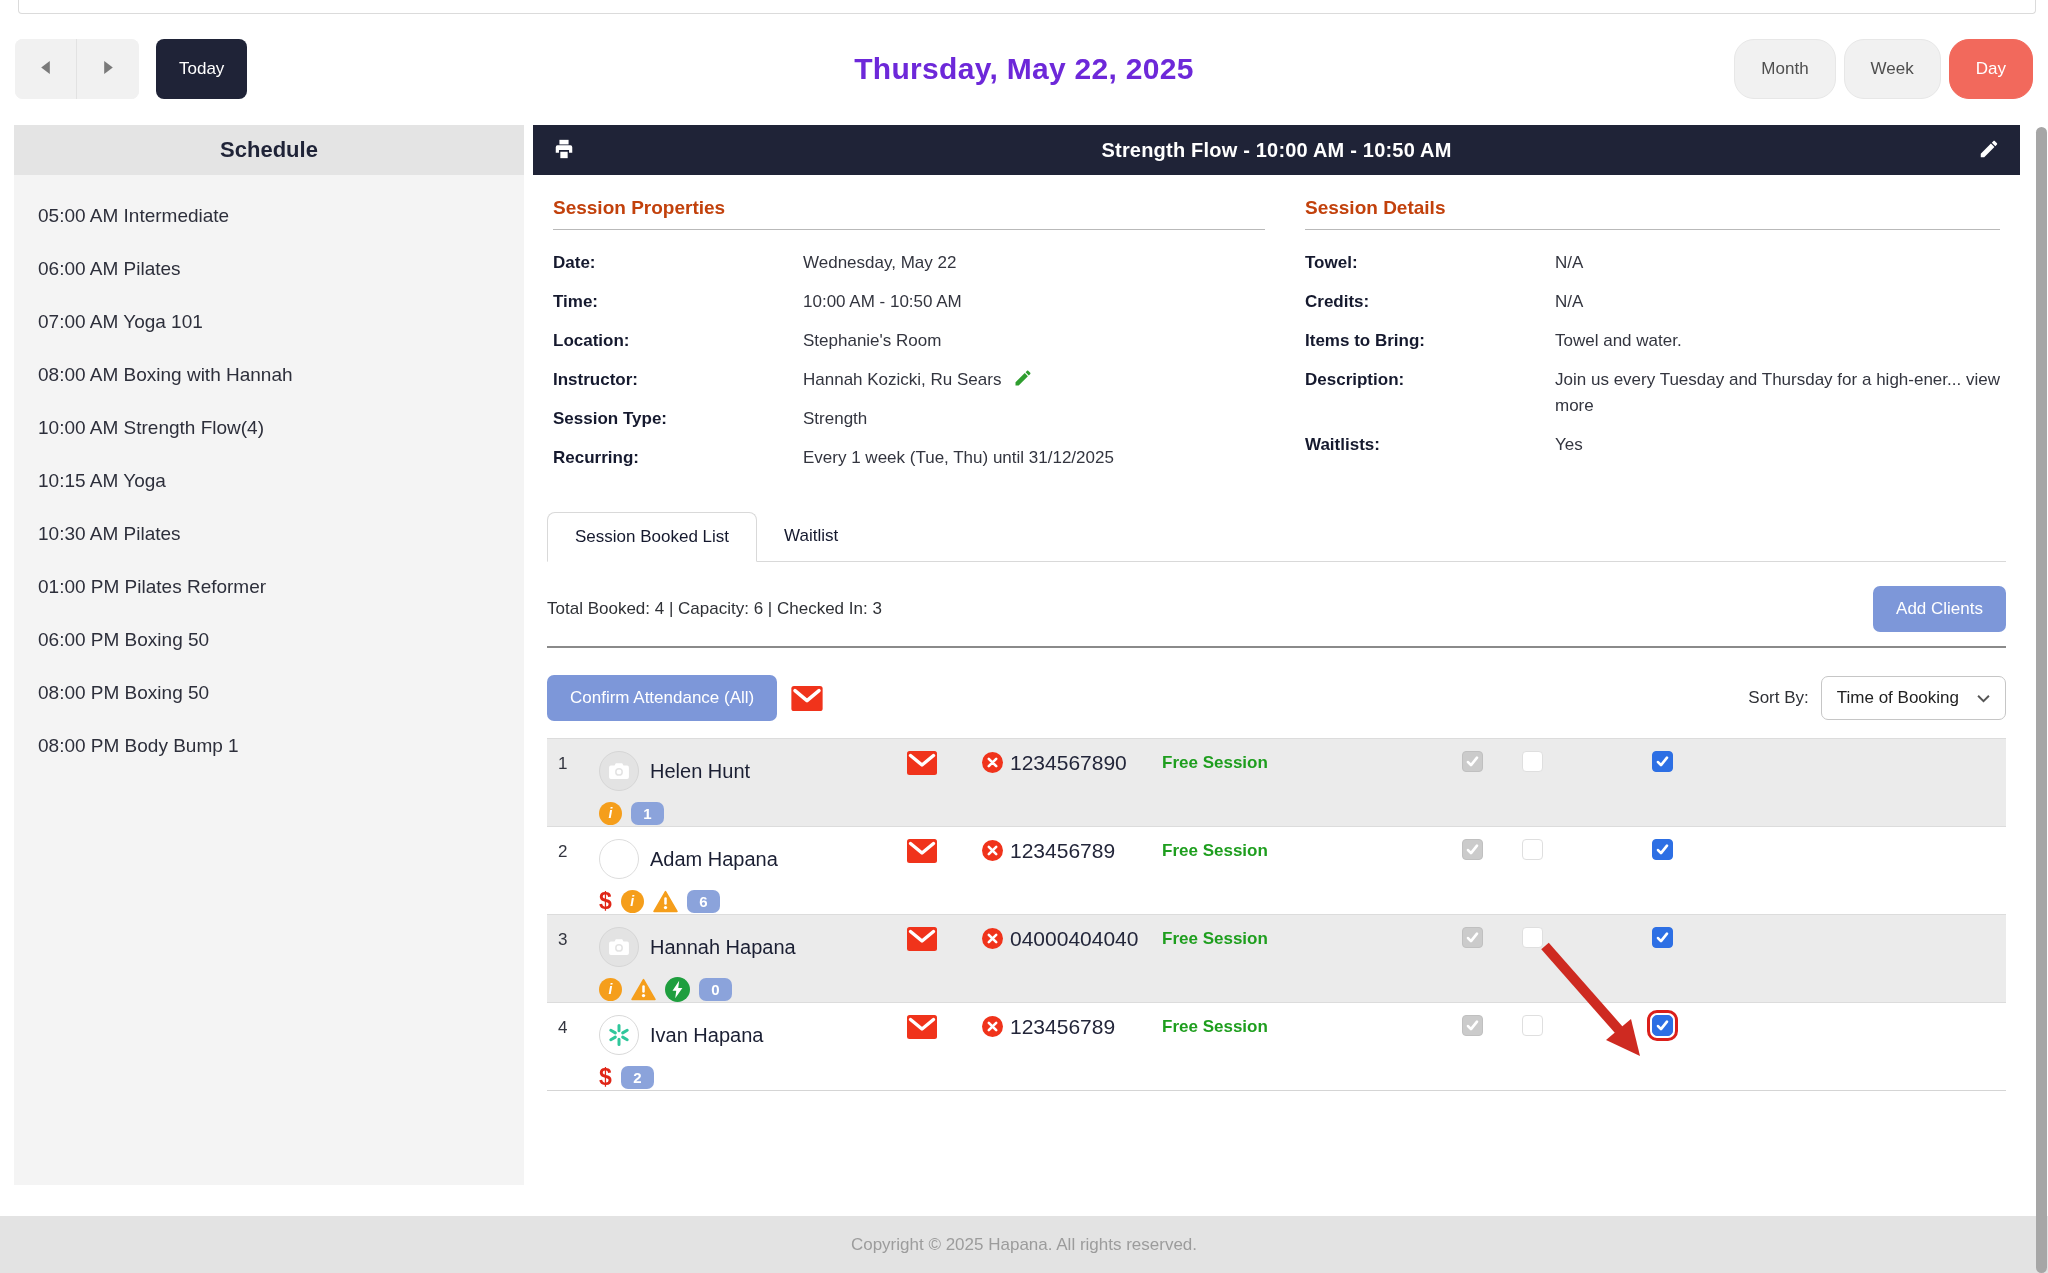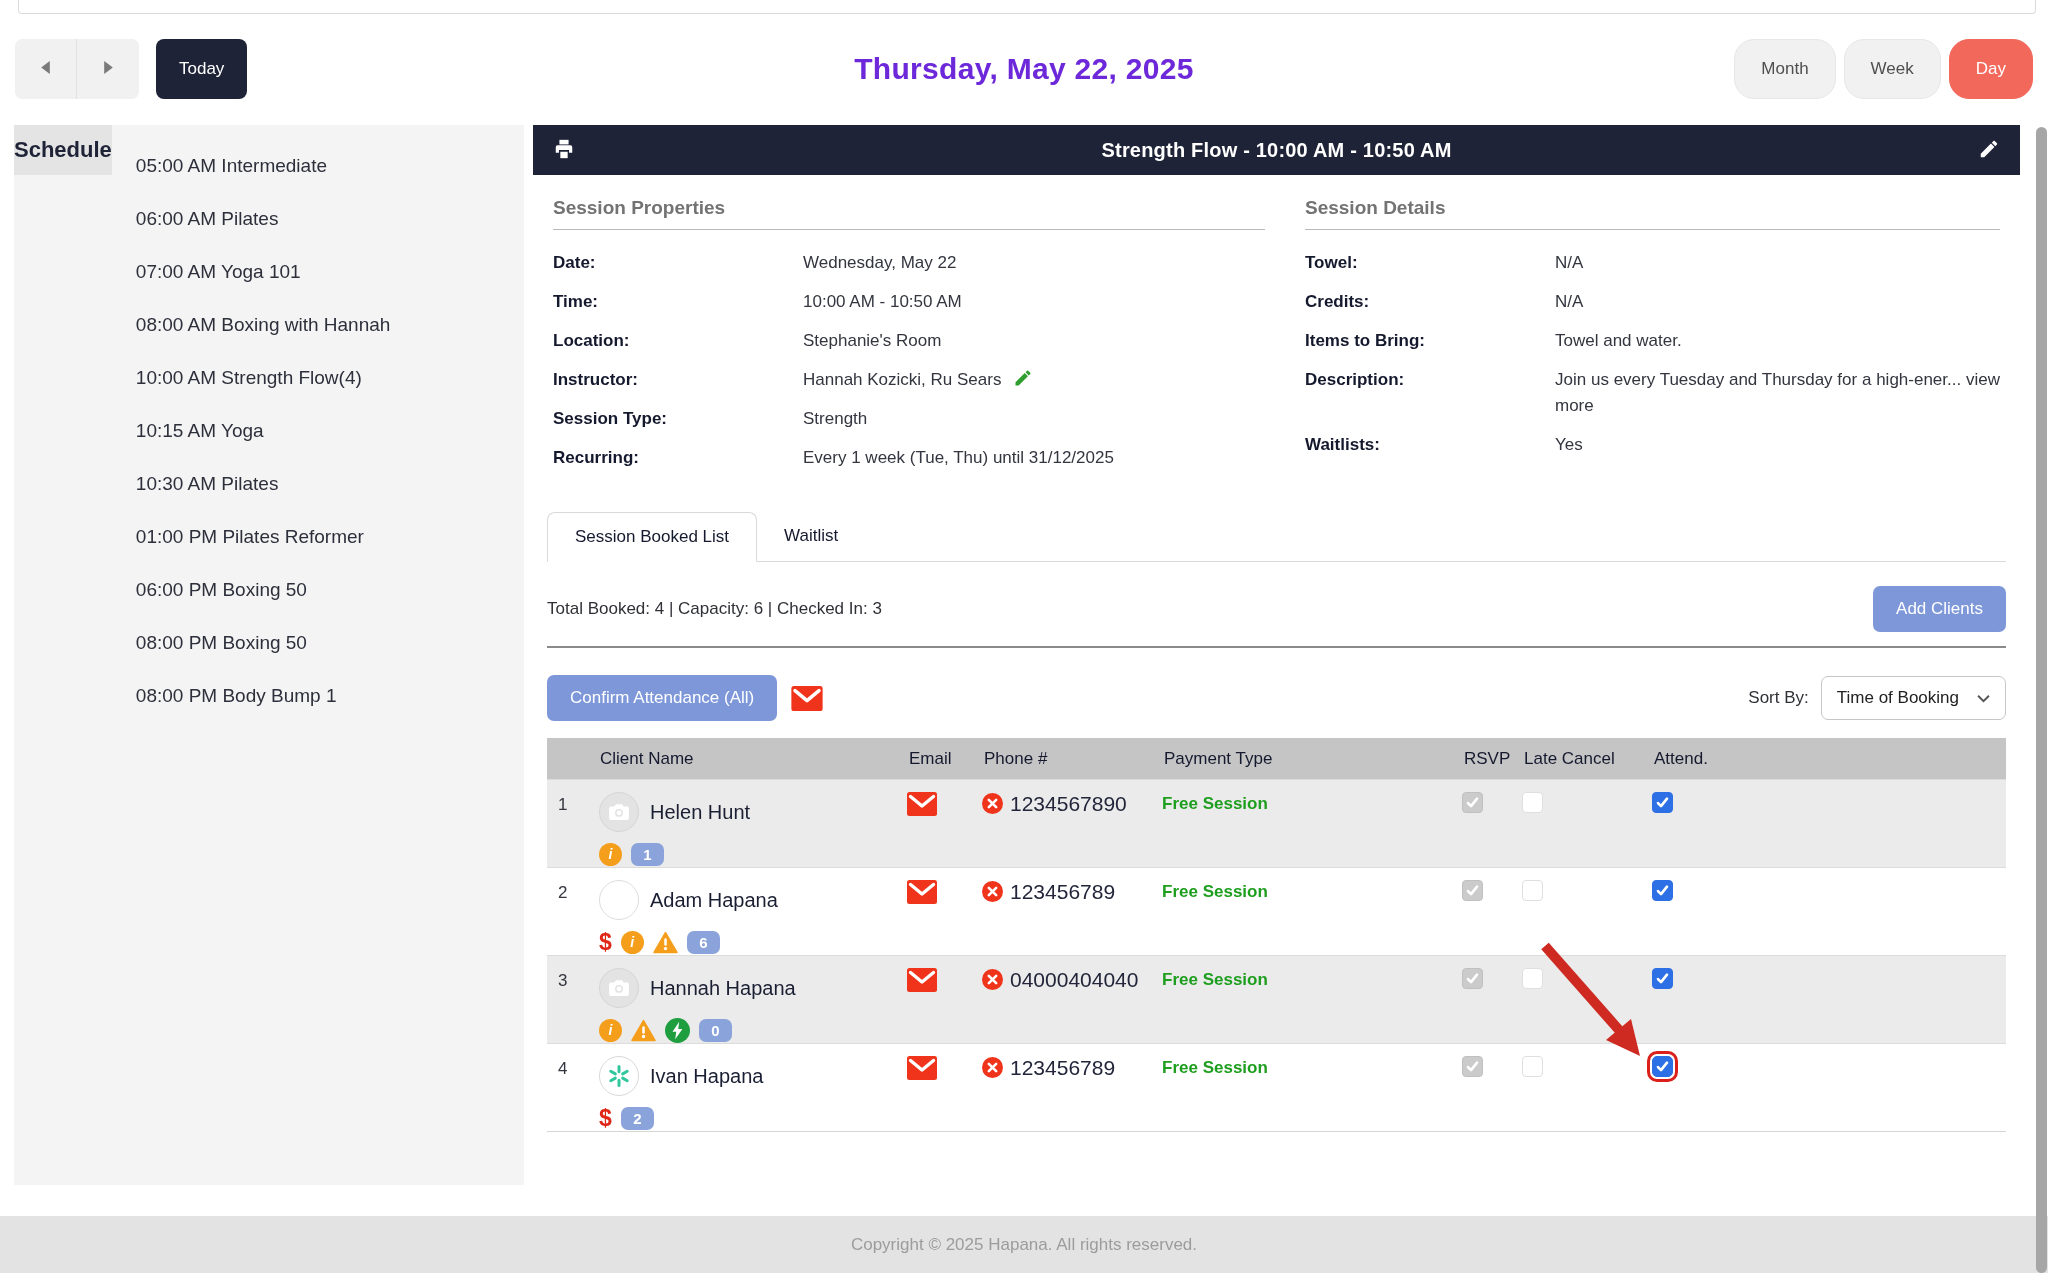--- a/index.html
+++ b/index.html
@@ -18,36 +18,36 @@
   .navbtn:first-child{border-right:1px solid #e2e2e2;}
   .btn-today{margin-left:17px;height:60px;padding:0 23px;border:none;border-radius:8px;background:#1f2337;color:#fff;font-size:17px;font-family:inherit;cursor:pointer;}
   .date-title{position:absolute;left:50%;top:50%;transform:translate(-50%,-50%);margin:0;
     font-size:30px;font-weight:700;color:#6d28d9;letter-spacing:.3px;white-space:nowrap;}
   .views{margin-left:auto;display:flex;gap:8px;}
   .viewbtn{height:60px;padding:0 26px;border:1px solid #e7e7e7;border-radius:20px;background:#f1f1f1;color:#4f4f4f;font-size:17px;font-family:inherit;cursor:pointer;}
   .viewbtn.active{background:#f2695c;border-color:#f2695c;color:#fff;}
 
   
   .main{position:absolute;top:125px;left:14px;width:2006px;height:1060px;display:flex;}
-  .sidebar{width:510px;flex:0 0 510px;background:#f4f4f4;display:flex;flex-direction:row;}
+  .sidebar{width:510px;flex:0 0 510px;background:#f4f4f4;display:flex;flex-direction:column;}
   .sidebar-header{height:50px;background:#e4e4e4;color:#1f2337;font-size:22px;font-weight:700;text-align:center;line-height:50px;}
   .sched-list{padding:27px 0 0 0;}
   .sched-item{padding:0 24px;margin-bottom:26px;font-size:19px;line-height:27px;color:#2d2f3b;cursor:pointer;}
 
   .panel{flex:1;margin-left:9px;background:#fff;position:relative;}
   .panel-header{height:50px;background:#1f2337;display:flex;align-items:center;padding:0 18px;}
   .ph-title{flex:1;text-align:center;color:#fff;font-size:20px;font-weight:700;letter-spacing:.2px;}
   .icon-btn{width:26px;height:26px;display:flex;align-items:center;justify-content:center;cursor:pointer;background:none;border:none;padding:0;}
   .icon-btn svg{width:22px;height:22px;}
 
   .panel-body{padding:22px 14px 0 14px;}
   .info-cols{display:flex;gap:40px;padding:0 6px;}
   .col-props{width:712px;flex:0 0 712px;}
   .col-details{flex:1;}
-  .sec-heading{margin:0 0 10px 0;font-size:19px;font-weight:700;color:#737373;}
+  .sec-heading{margin:0 0 10px 0;font-size:19px;font-weight:700;color:#c2410c;}
   .sec-rule{border:none;border-top:1px solid #b9b9b9;margin:0 0 20px 0;}
   .prow{display:grid;grid-template-columns:250px 1fr;margin-bottom:13px;font-size:17px;line-height:26px;}
   .prow .plabel{font-weight:700;color:#15192e;}
   .prow .pvalue{color:#33353f;}
   .col-details .pvalue{text-align:justify;}
   .col-details .prow:nth-child(6){margin-top:24px;} 
   .edit-pencil{display:inline-block;width:20px;height:20px;margin-left:12px;vertical-align:-3px;cursor:pointer;}
   .view-more{cursor:pointer;color:#33353f;}
 
   
@@ -278,30 +278,20 @@
               <span>
                 <svg width="13" height="9" viewBox="0 0 12 8" fill="none" stroke="#555" stroke-width="1.8">
                     <path d="M1 1.5l5 5 5-5"></path>
                   </svg>
               </span>
             </div>
           </div>
         </div>
 
         <div class="table">
-          <div class="thead">
-            <div class="hc"></div>
-            <div class="hc first">Client Name</div>
-            <div class="hc">Email</div>
-            <div class="hc">Phone #</div>
-            <div class="hc">Payment Type</div>
-            <div class="hc">RSVP</div>
-            <div class="hc">Late Cancel</div>
-            <div class="hc">Attend.</div>
-          </div>
           <div>
               <div class="trow alt">
                 <div class="c-num">1</div>
                 <div class="cell c-client">
                   <div class="client-top">
                     <span class="avatar av-camera">
                       <svg viewBox="0 0 24 20">
                         <path d="M8.5 1.5 7 4H3a2 2 0 0 0-2 2v11a2 2 0 0 0 2 2h18a2 2 0 0 0 2-2V6a2 2 0 0 0-2-2h-4l-1.5-2.5h-7z" fill="#fff"></path>
                         <circle cx="12" cy="11" r="4.4" fill="#e3e3e3"></circle>
                         <circle cx="12" cy="11" r="2.7" fill="#fff"></circle>

